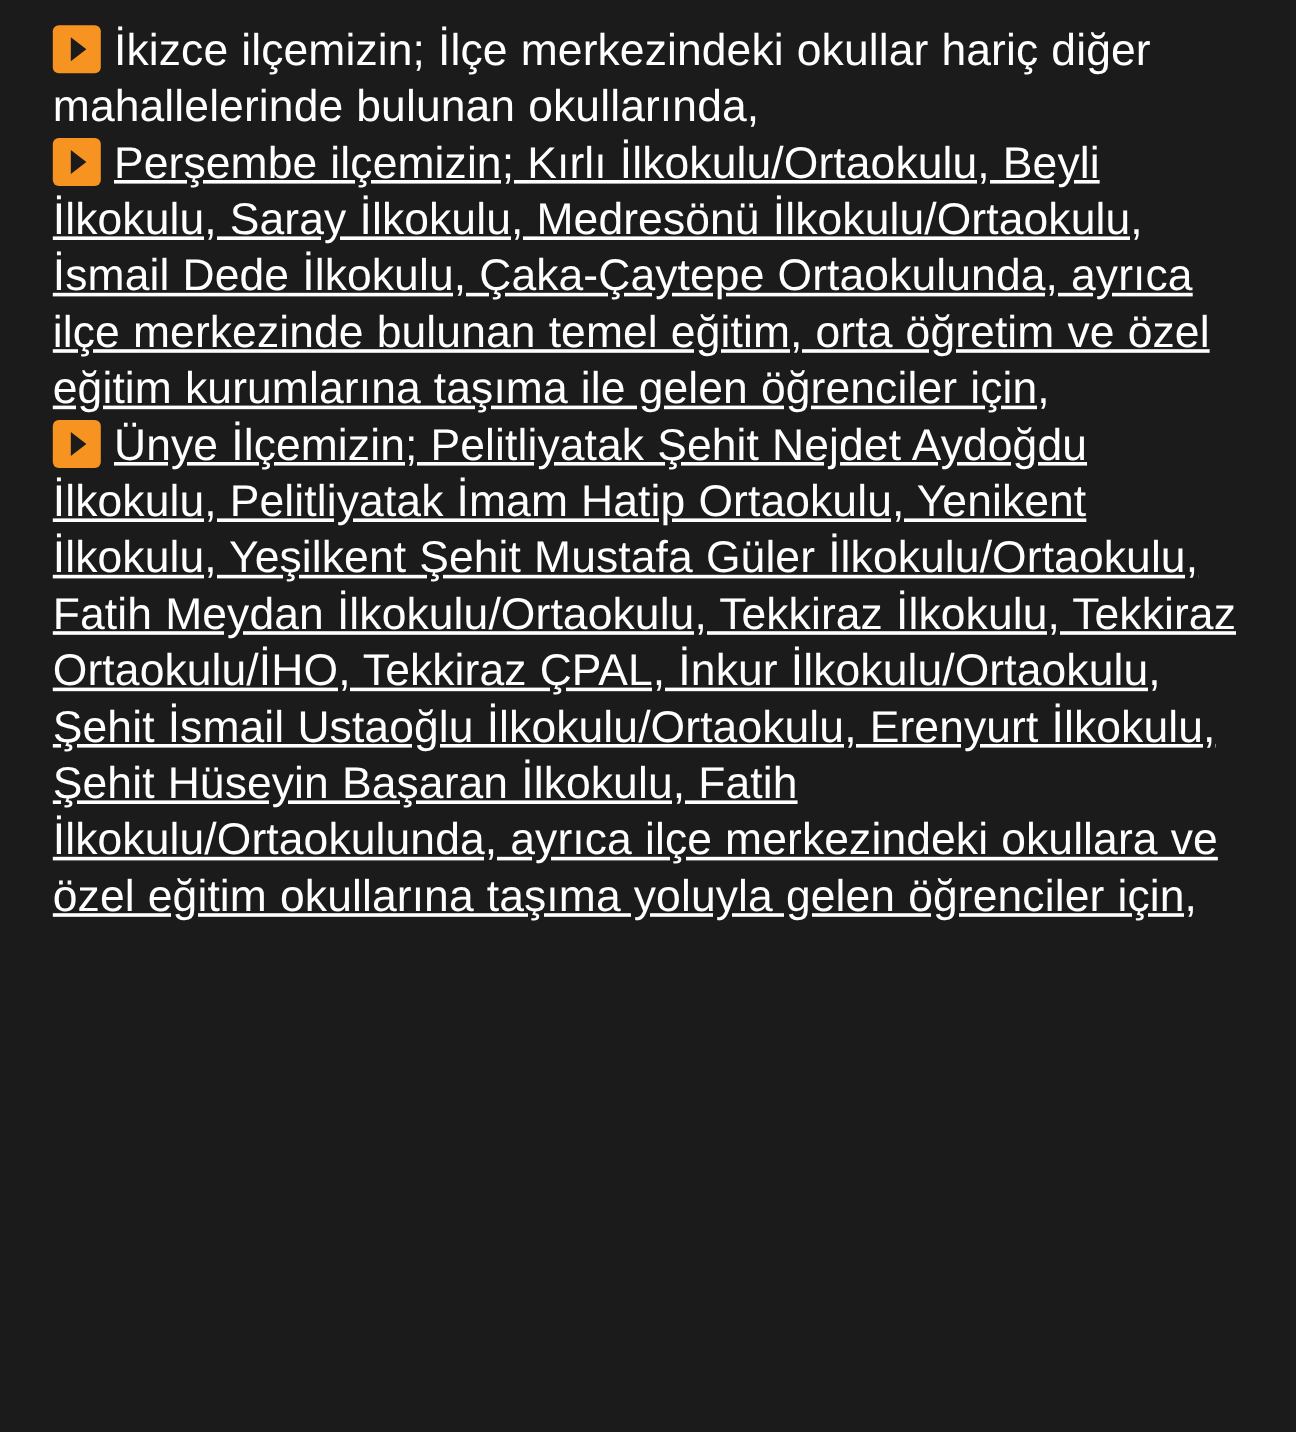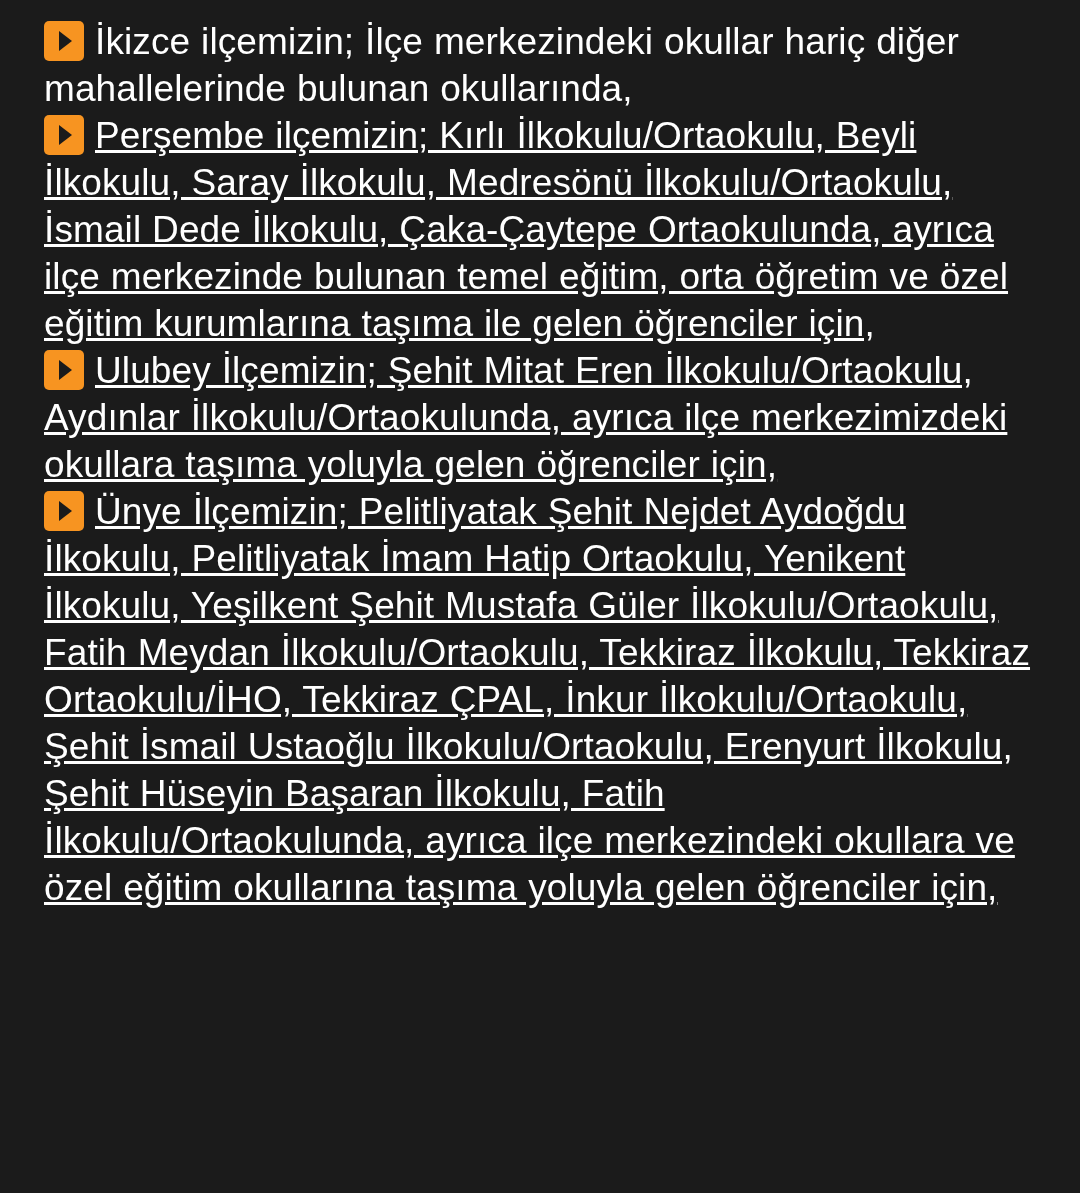--- a/index.html
+++ b/index.html
@@ -68,21 +68,18 @@
 <div class="page">
 
   <p class="block">
     <span class="bullet"></span><span class="txt">İkizce ilçemizin; İlçe merkezindeki okullar hariç diğer mahallelerinde bulunan okullarında,</span>
   </p>
 
   <p class="block gap-large">
     <span class="bullet"></span><span class="txt">Perşembe ilçemizin; Kırlı İlkokulu/Ortaokulu, Beyli İlkokulu, Saray İlkokulu, Medresönü İlkokulu/Ortaokulu, İsmail Dede İlkokulu, Çaka-Çaytepe Ortaokulunda, ayrıca ilçe merkezinde bulunan temel eğitim, orta öğretim ve özel eğitim kurumlarına taşıma ile gelen öğrenciler için,</span>
   </p>
 
-  <p class="block gap-none">
-    <span class="bullet"></span><span class="txt">Ulubey İlçemizin; Şehit Mitat Eren İlkokulu/Ortaokulu, Aydınlar İlkokulu/Ortaokulunda, ayrıca ilçe merkezimizdeki okullara taşıma yoluyla gelen öğrenciler için,</span>
-  </p>
 
   <p class="block gap-large">
     <span class="bullet"></span><span class="txt">Ünye İlçemizin; Pelitliyatak Şehit Nejdet Aydoğdu İlkokulu, Pelitliyatak İmam Hatip Ortaokulu, Yenikent İlkokulu, Yeşilkent Şehit Mustafa Güler İlkokulu/Ortaokulu, Fatih Meydan İlkokulu/Ortaokulu, Tekkiraz İlkokulu, Tekkiraz Ortaokulu/İHO, Tekkiraz ÇPAL, İnkur İlkokulu/Ortaokulu, Şehit İsmail Ustaoğlu İlkokulu/Ortaokulu, Erenyurt İlkokulu, Şehit Hüseyin Başaran İlkokulu, Fatih İlkokulu/Ortaokulunda, ayrıca ilçe merkezindeki okullara ve özel eğitim okullarına taşıma yoluyla gelen öğrenciler için,</span>
   </p>
 
 </div>
 
 </body></html>

